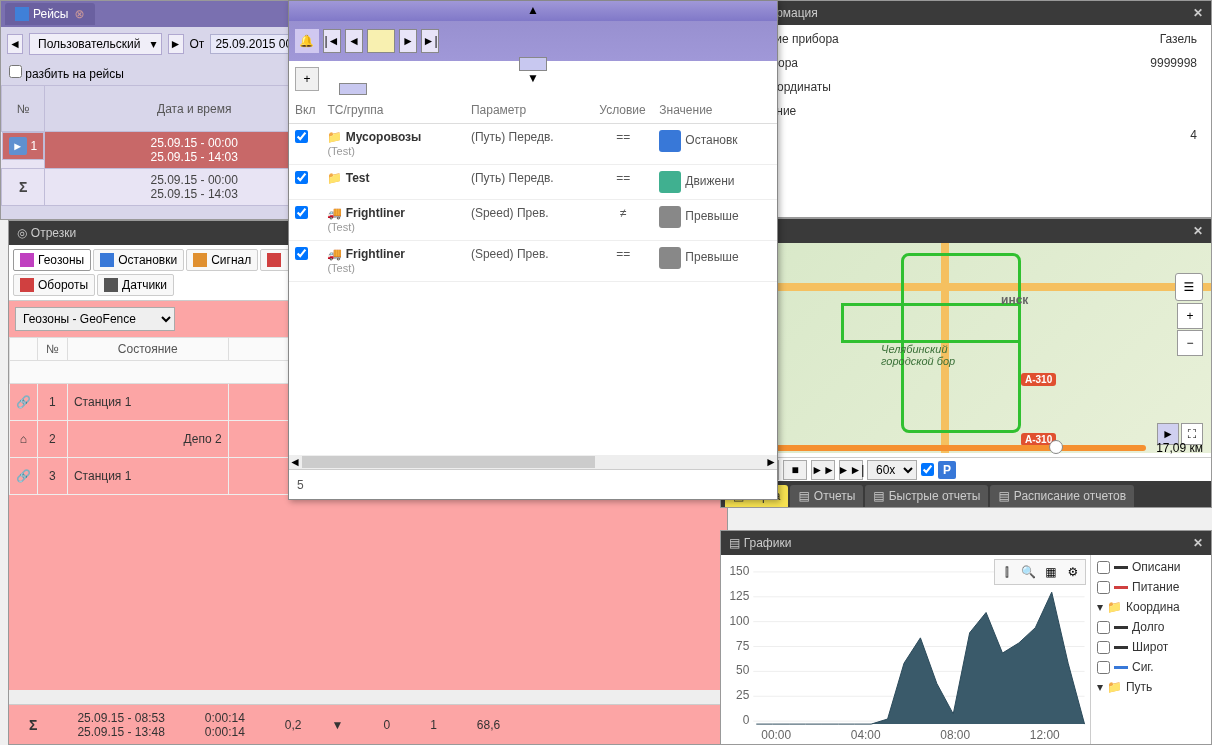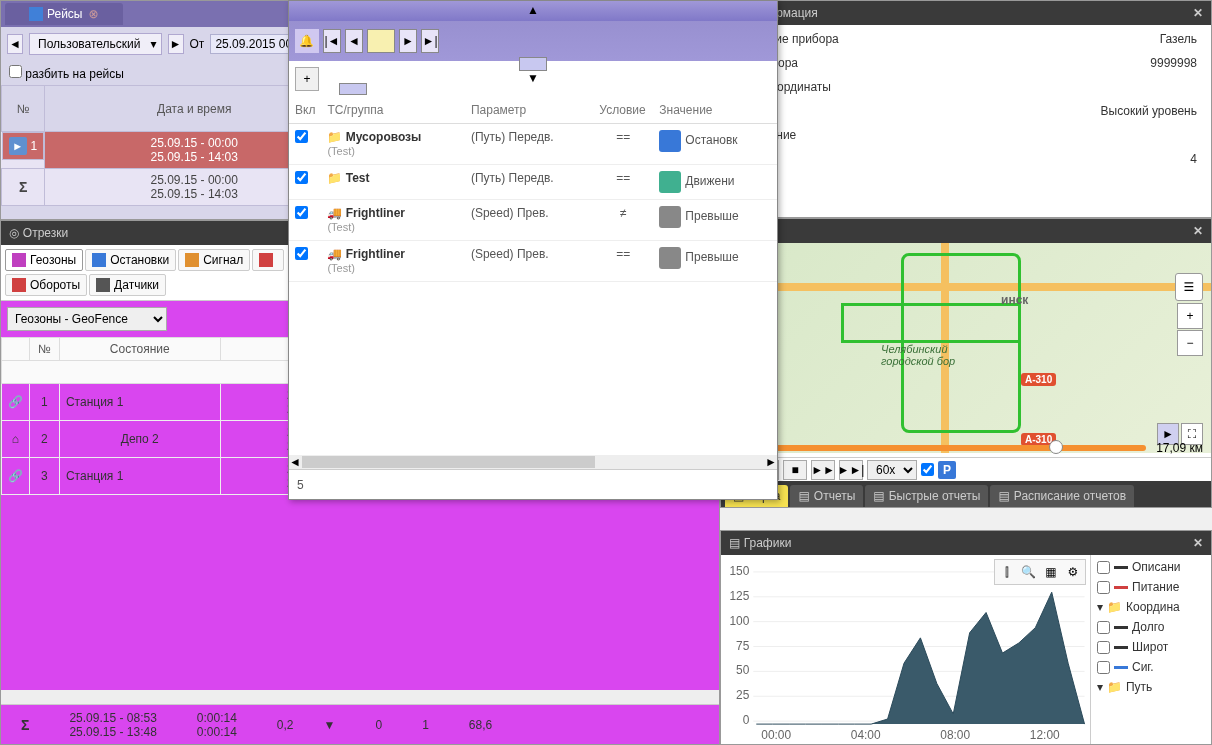--- a/index.html
+++ b/index.html
@@ -5,21 +5,21 @@
 * { box-sizing: border-box; margin: 0; padding: 0; font-family: Arial, sans-serif; font-size: 12px; }
 body { width: 1212px; height: 745px; position: relative; background: #f0f0f0; overflow: hidden; }
 .panel { position: absolute; background: #fff; border: 1px solid #999; }
 .titlebar { background: #3a3a3a; color: #ccc; padding: 4px 8px; display: flex; align-items: center; justify-content: space-between; height: 24px; }
 .titlebar .close-btn { color: #ccc; cursor: pointer; font-weight: bold; }
 .input-field { border: 1px solid #b0b0d0; background: #e8e8f8; padding: 2px 4px; }
 
 
 #trips-panel { left: 0; top: 0; width: 720px; height: 220px; background: #d8d6ea; }
 #trips-panel .tab-header { background: #7a70b0; padding: 2px 4px; }
-#trips-panel .tab-header .trip-tab { background: #6a60a0; color: #fff; padding: 4px 24px; display: inline-flex; align-items: center; border-radius: 3px 3px 0 0; }
+#trips-panel .tab-header .trip-tab { background: #6a60a0; color: #fff; padding: 4px 10px; display: inline-flex; align-items: center; border-radius: 3px 3px 0 0; }
 .trip-tab .close-x { margin-left: 6px; color: #c99; }
 .filter-row { padding: 6px; display: flex; align-items: center; gap: 6px; background: #d8d6ea; }
 .filter-row .dd { border: 1px solid #b0a8d0; background: #f0eef8; padding: 3px 20px 3px 8px; position: relative; }
 .arrow-btn { width: 16px; height: 20px; border: 1px solid #b0a8d0; background: #f0eef8; cursor: pointer; display: inline-flex; align-items: center; justify-content: center; }
 .checkbox-row { padding: 4px 8px; display: flex; align-items: center; justify-content: space-between; }
 .trips-table { width: 100%; border-collapse: collapse; background: #e8e4f4; }
 .trips-table th { background: #d8d6ea; padding: 4px 6px; border: 1px solid #c0bcd8; color: #555; font-weight: normal; text-align: center; }
 .trips-table td { padding: 4px 6px; border: 1px solid #c0bcd8; text-align: center; color: #444; }
 .trips-table tr.selected td { background: #c86868; color: #fff; }
 .trips-table tr.summary td { background: #e8e4f4; color: #444; }
@@ -47,21 +47,21 @@
 
 #info-panel { left: 720px; top: 0; width: 492px; height: 218px; }
 #info-panel .info-body { padding: 2px 0; }
 #info-panel .info-row { display: flex; justify-content: space-between; padding: 5px 14px; color: #333; }
 #info-panel .info-row.grp { color: #333; font-weight: normal; }
 #info-panel .info-row .lbl { color: #333; }
 #info-panel .info-row .val { color: #333; }
 #info-panel .tree-toggle { color: #666; margin-right: 4px; }
 
 
-#segments-panel { left: 0; top: 220px; width: 720px; height: 525px; background: #d946ef; }
+#segments-panel { left: 8px; top: 220px; width: 720px; height: 525px; background: #fca5a5; }
 #segments-panel .seg-tabs { padding: 4px; background: #fff; border-bottom: 1px solid #ccc; }
 .seg-tab { display: inline-flex; align-items: center; padding: 3px 6px; border: 1px solid #ccc; background: #f8f8f8; margin-right: 2px; cursor: pointer; border-radius: 2px; gap:4px; }
 .seg-tab.active { border-color: #999; background: #fff; }
 .seg-tab .ti { width:14px; height:14px; display:inline-block; }
 #segments-panel .dd-row { padding: 6px; }
 #segments-panel .dd-row select { border: 1px solid #aaa; padding: 3px; width: 160px; }
 #segments-panel table { width: 100%; border-collapse: collapse; }
 #segments-panel th { padding: 4px 6px; border: 1px solid #ddd; color: #555; font-weight: normal; text-align: center; background: #fafafa; }
 #segments-panel td { padding: 4px 6px; border: 1px solid #eee; text-align: center; color: #333; }
 #segments-panel .summary-row { position: absolute; bottom: 0; left: 0; right: 0; height: 40px; border-top: 1px solid #ccc; display: flex; align-items: center; }
@@ -241,24 +241,20 @@
         <span class="lbl">Название прибора</span>
         <span class="val">Газель</span>
       </div>
       <div class="info-row">
         <span class="lbl">№ прибора</span>
         <span class="val">9999998</span>
       </div>
       <div class="info-row grp">
         <span class="lbl"><span class="tree-toggle">▾</span>📁 Координаты</span>
         <span class="val"></span>
-      </div>
-      <div class="info-row">
-        <span class="lbl">Сиг.</span>
-        <span class="val">Высокий уровень</span>
       </div>
       <div class="info-row">
         <span class="lbl">положение</span>
       </div>
       <div class="info-row">
         <span class="lbl"></span>
         <span class="val">4</span>
       </div>
       <div class="info-row">
         <span class="lbl">ость</span>
@@ -315,21 +311,21 @@
         <tr>
           <td>🔗</td>
           <td>1</td>
           <td style="text-align:left">Станция 1</td>
           <td>25.09.15 - 08:53<br>25.09.15 - 08:53</td>
           <td></td>
         </tr>
         <tr>
           <td>⌂</td>
           <td>2</td>
-          <td style="text-align:center">Депо 2</td>
+          <td style="text-align:right">Депо 2</td>
           <td>25.09.15 - 10:07<br>25.09.15 - 10:07</td>
           <td></td>
         </tr>
         <tr>
           <td>🔗</td>
           <td>3</td>
           <td style="text-align:left">Станция 1</td>
           <td>25.09.15 - 13:48<br>25.09.15 - 13:48</td>
           <td></td>
         </tr>

